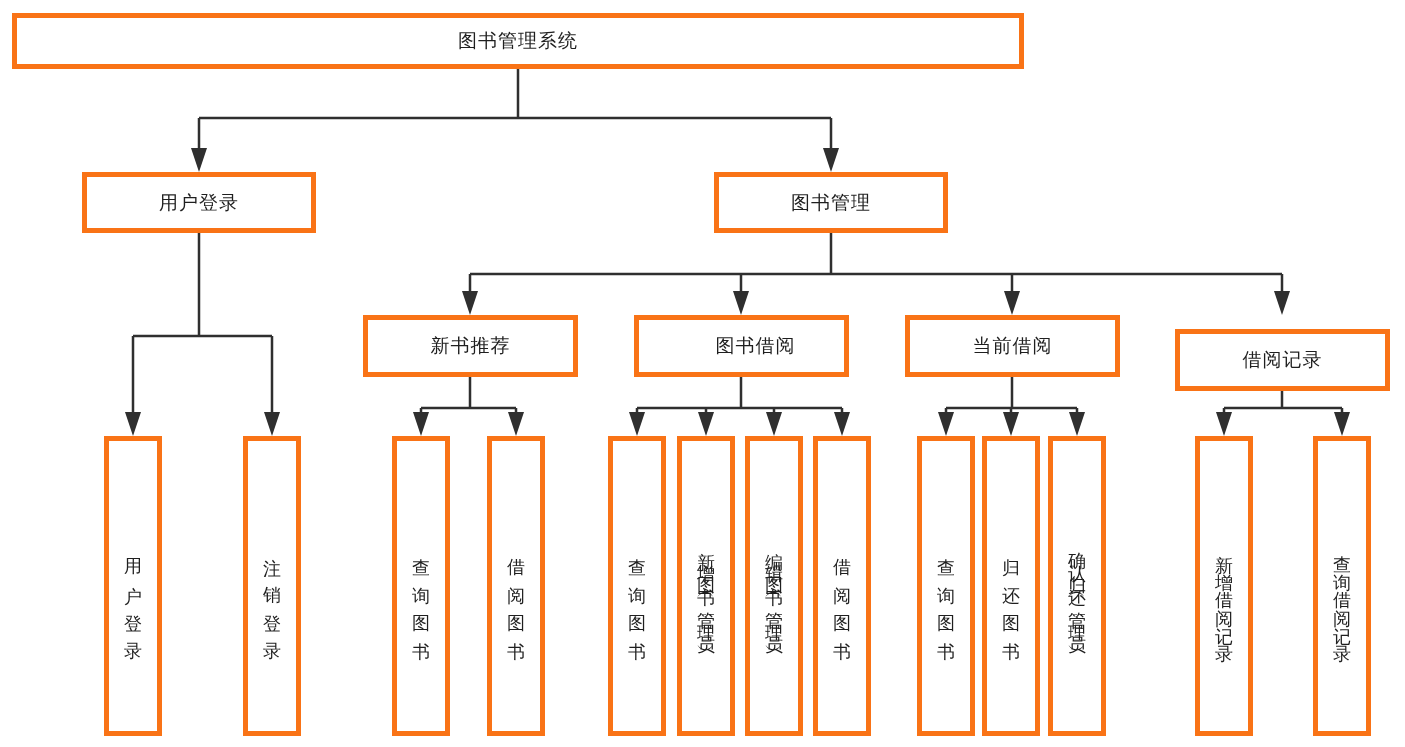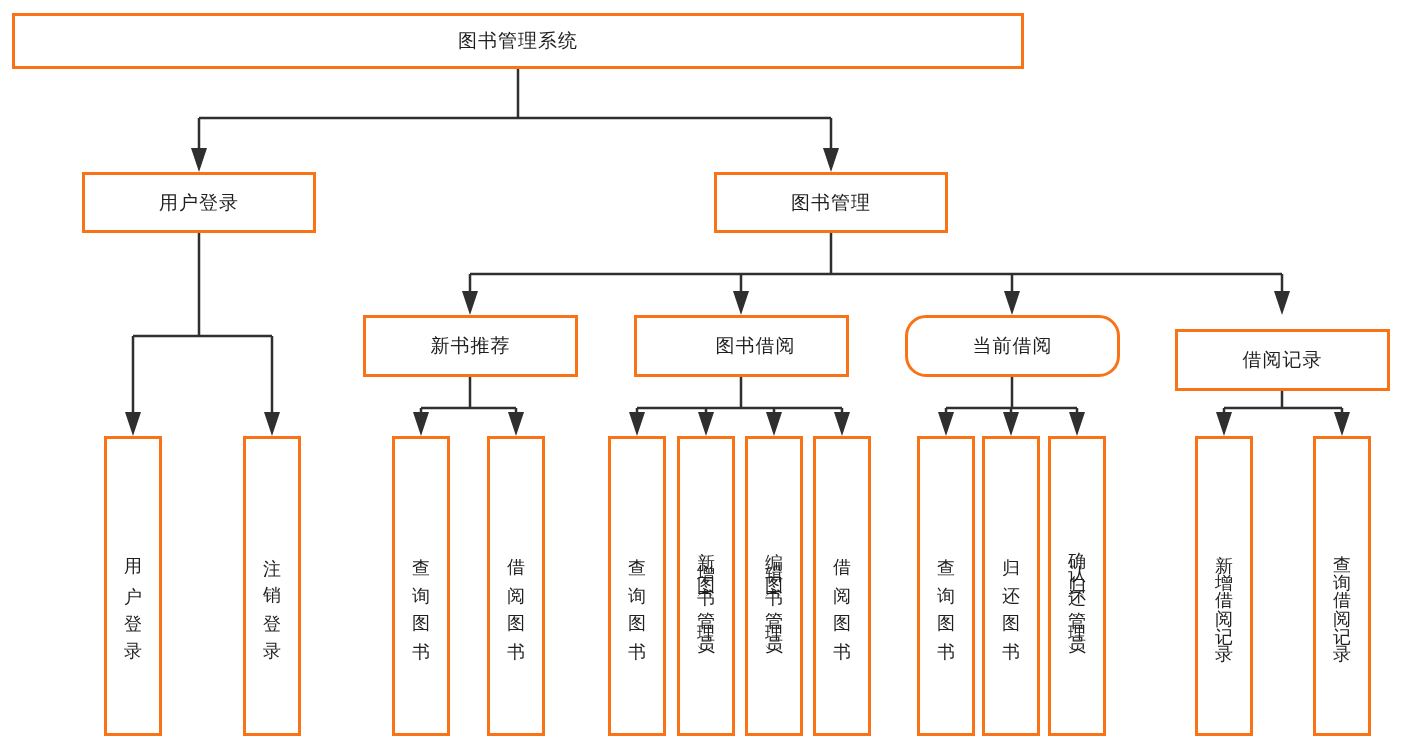--- a/index.html
+++ b/index.html
@@ -33,21 +33,21 @@
     stroke-width: 2.5;
   }
   svg.connectors polygon {
     fill: #2f2f2f;
     stroke: none;
   }
   .box {
     position: absolute;
     box-sizing: border-box;
     background: #ffffff;
-    border: 3px solid #f97316;
+    border: 5px solid #f97316;
     display: flex;
     align-items: center;
     justify-content: center;
     z-index: 2;
   }
   .hlabel {
     font-size: 19px;
     letter-spacing: 1px;
     white-space: nowrap;
     color: #1f1f1f;
@@ -120,21 +120,21 @@
   <div class="box" style="left:714px; top:172px; width:234px; height:61px;">
     <span class="hlabel">图书管理</span>
   </div>
 
   <div class="box" style="left:363px; top:315px; width:215px; height:62px;">
     <span class="hlabel">新书推荐</span>
   </div>
   <div class="box" style="left:634px; top:315px; width:215px; height:62px;padding-left:28px;">
     <span class="hlabel">图书借阅</span>
   </div>
-  <div class="box" style="left:905px; top:315px; width:215px; height:62px;border-radius:21px;">
+  <div class="box" style="left:905px; top:315px; width:215px; height:62px;">
     <span class="hlabel">当前借阅</span>
   </div>
   <div class="box" style="left:1175px; top:329px; width:215px; height:62px;">
     <span class="hlabel">借阅记录</span>
   </div>
 
   <div class="box vbox" style="left:104px;">
     <span class="vtext" style="letter-spacing: 28px; padding-top: 28px;">用户登录</span>
   </div>
   <div class="box vbox" style="left:243px;">

